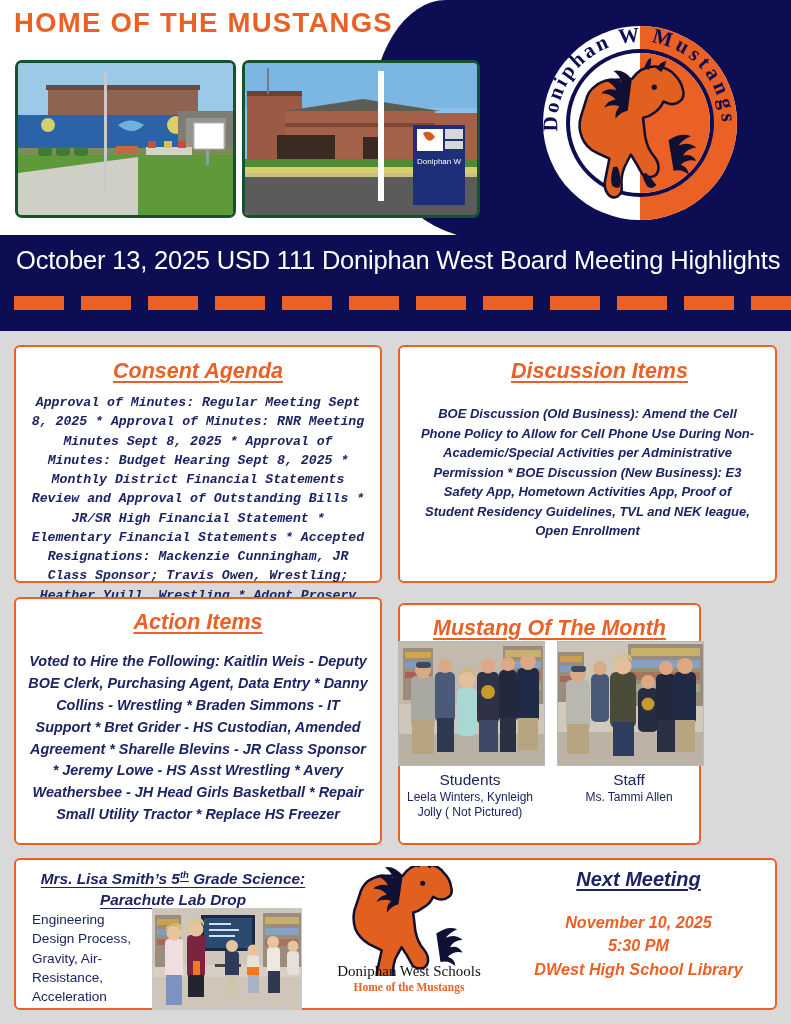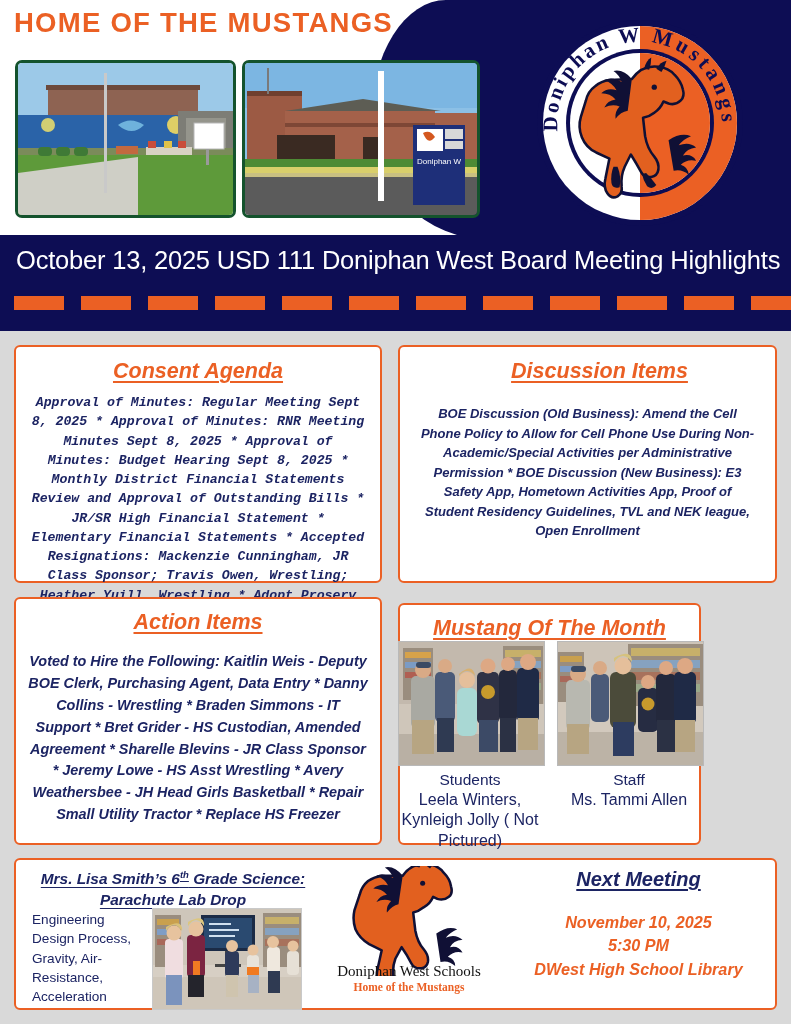--- a/index.html
+++ b/index.html
@@ -72,21 +72,21 @@
   #card-mustang{left:398px;top:603px;width:303px;height:242px;}
   #card-mustang .card-title{margin-top:11px;font-size:21.5px;}
 
   .mustang-grid{display:flex;justify-content:center;gap:14px;}
   .mustang-col{width:145px;text-align:center;}
   .mustang-photo{width:145px;height:123px;border:1px solid #b9b9b9;overflow:hidden;position:relative;}
   .mustang-cap-main{
     font-size:15.5px;color:#1c2463;margin-top:5px;font-family:"Liberation Sans",sans-serif;
   }
   .mustang-cap-sub{
-    font-size:16px;color:#1c2463;line-height:1.28;margin-top:1px;
+    font-size:12px;color:#1c2463;line-height:1.28;margin-top:1px;
     font-family:"Liberation Sans",sans-serif;
   }
 
   #card-bottom{left:14px;top:858px;width:763px;height:152px;}
 
   .science-title{
     position:absolute;left:12px;top:8px;width:290px;text-align:center;
     color:#1c2463;font-weight:bold;font-style:italic;text-decoration:underline;
     text-underline-offset:3px;font-size:15.4px;line-height:1.38;
     font-family:"Liberation Sans",sans-serif;
@@ -348,21 +348,21 @@
         <div class="mustang-cap-main">Staff</div>
         <div class="mustang-cap-sub">Ms. Tammi Allen</div>
       </div>
 
     </div>
   </div>
 
   <div class="card" id="card-bottom">
 
     <div class="science-title">
-      <span>Mrs. Lisa Smith’s 6</span><sup>th</sup><span> Grade Science:</span><br>
+      <span>Mrs. Lisa Smith’s 5</span><sup>th</sup><span> Grade Science:</span><br>
       <span>Parachute Lab Drop</span>
     </div>
 
     <div class="science-blurb">Engineering Design Process, Gravity, Air-Resistance, Acceleration</div>
 
     <div class="science-photo">
       <svg class="ph" viewBox="0 0 148 100" preserveAspectRatio="none">
         <rect width="148" height="100" fill="#d7cfc4"></rect>
         <rect x="0" y="0" width="148" height="56" fill="#cec6ba"></rect>
         <rect x="2" y="6" width="26" height="52" fill="#9a8d7e"></rect>

